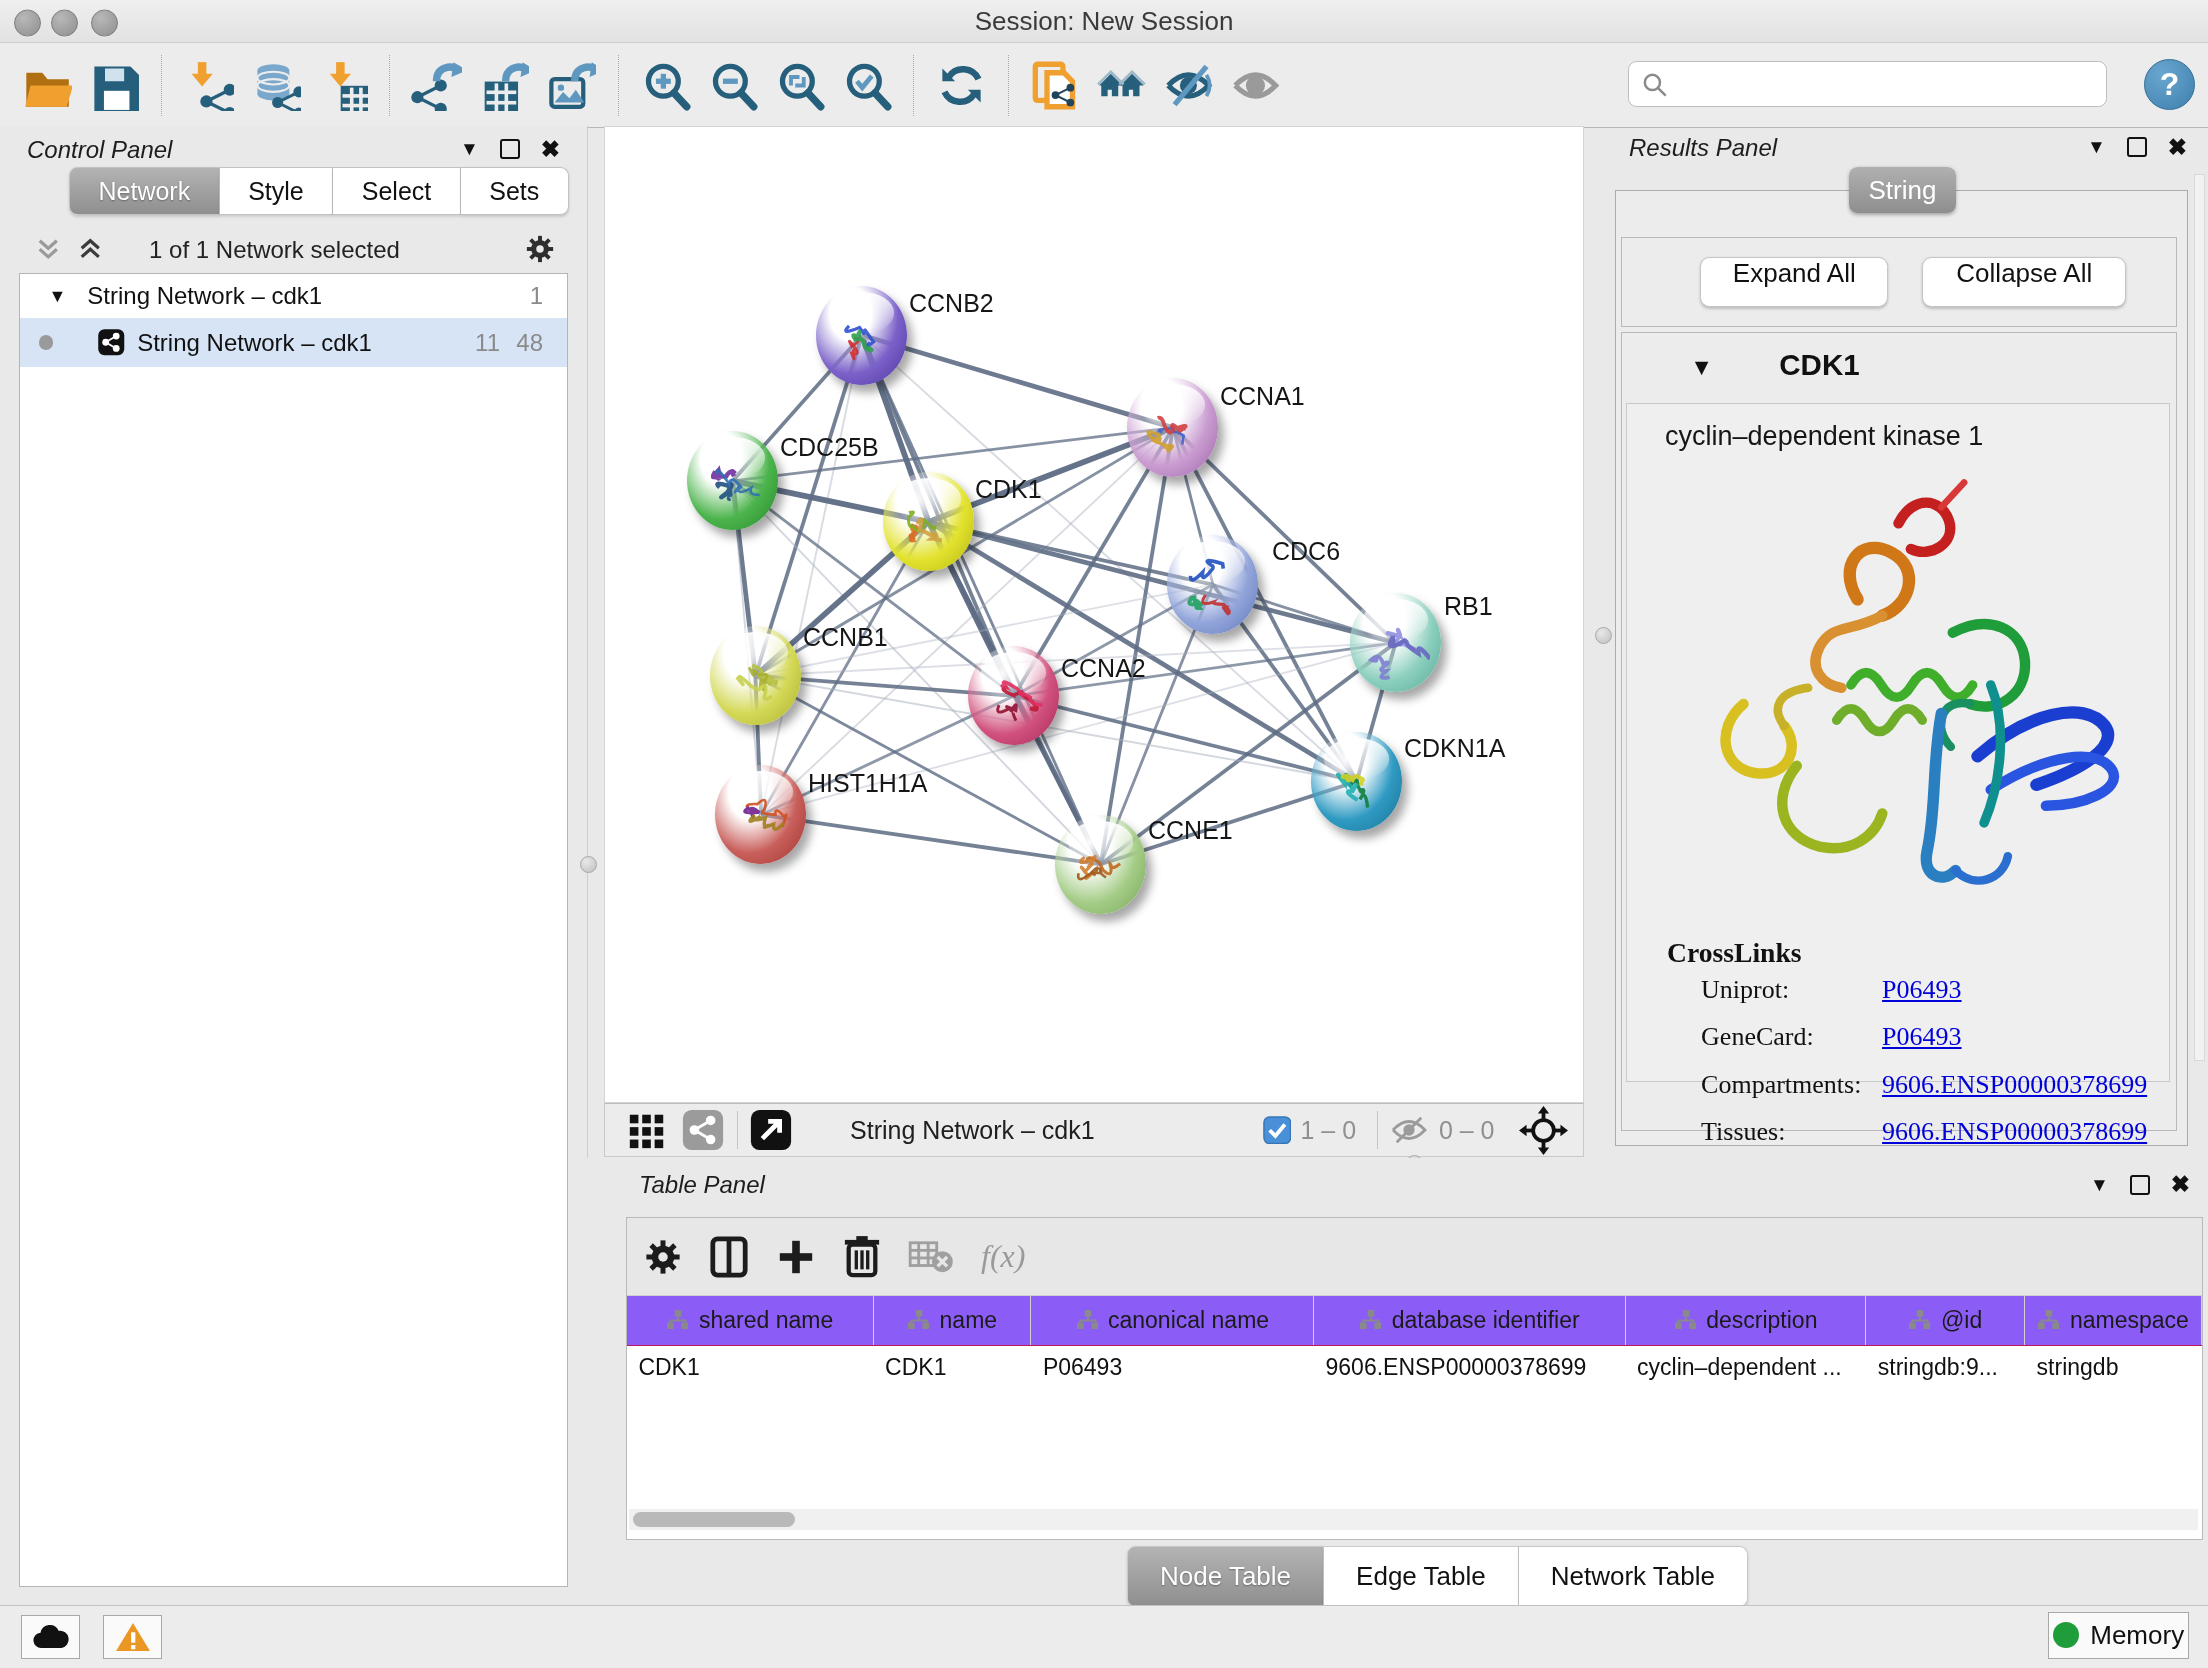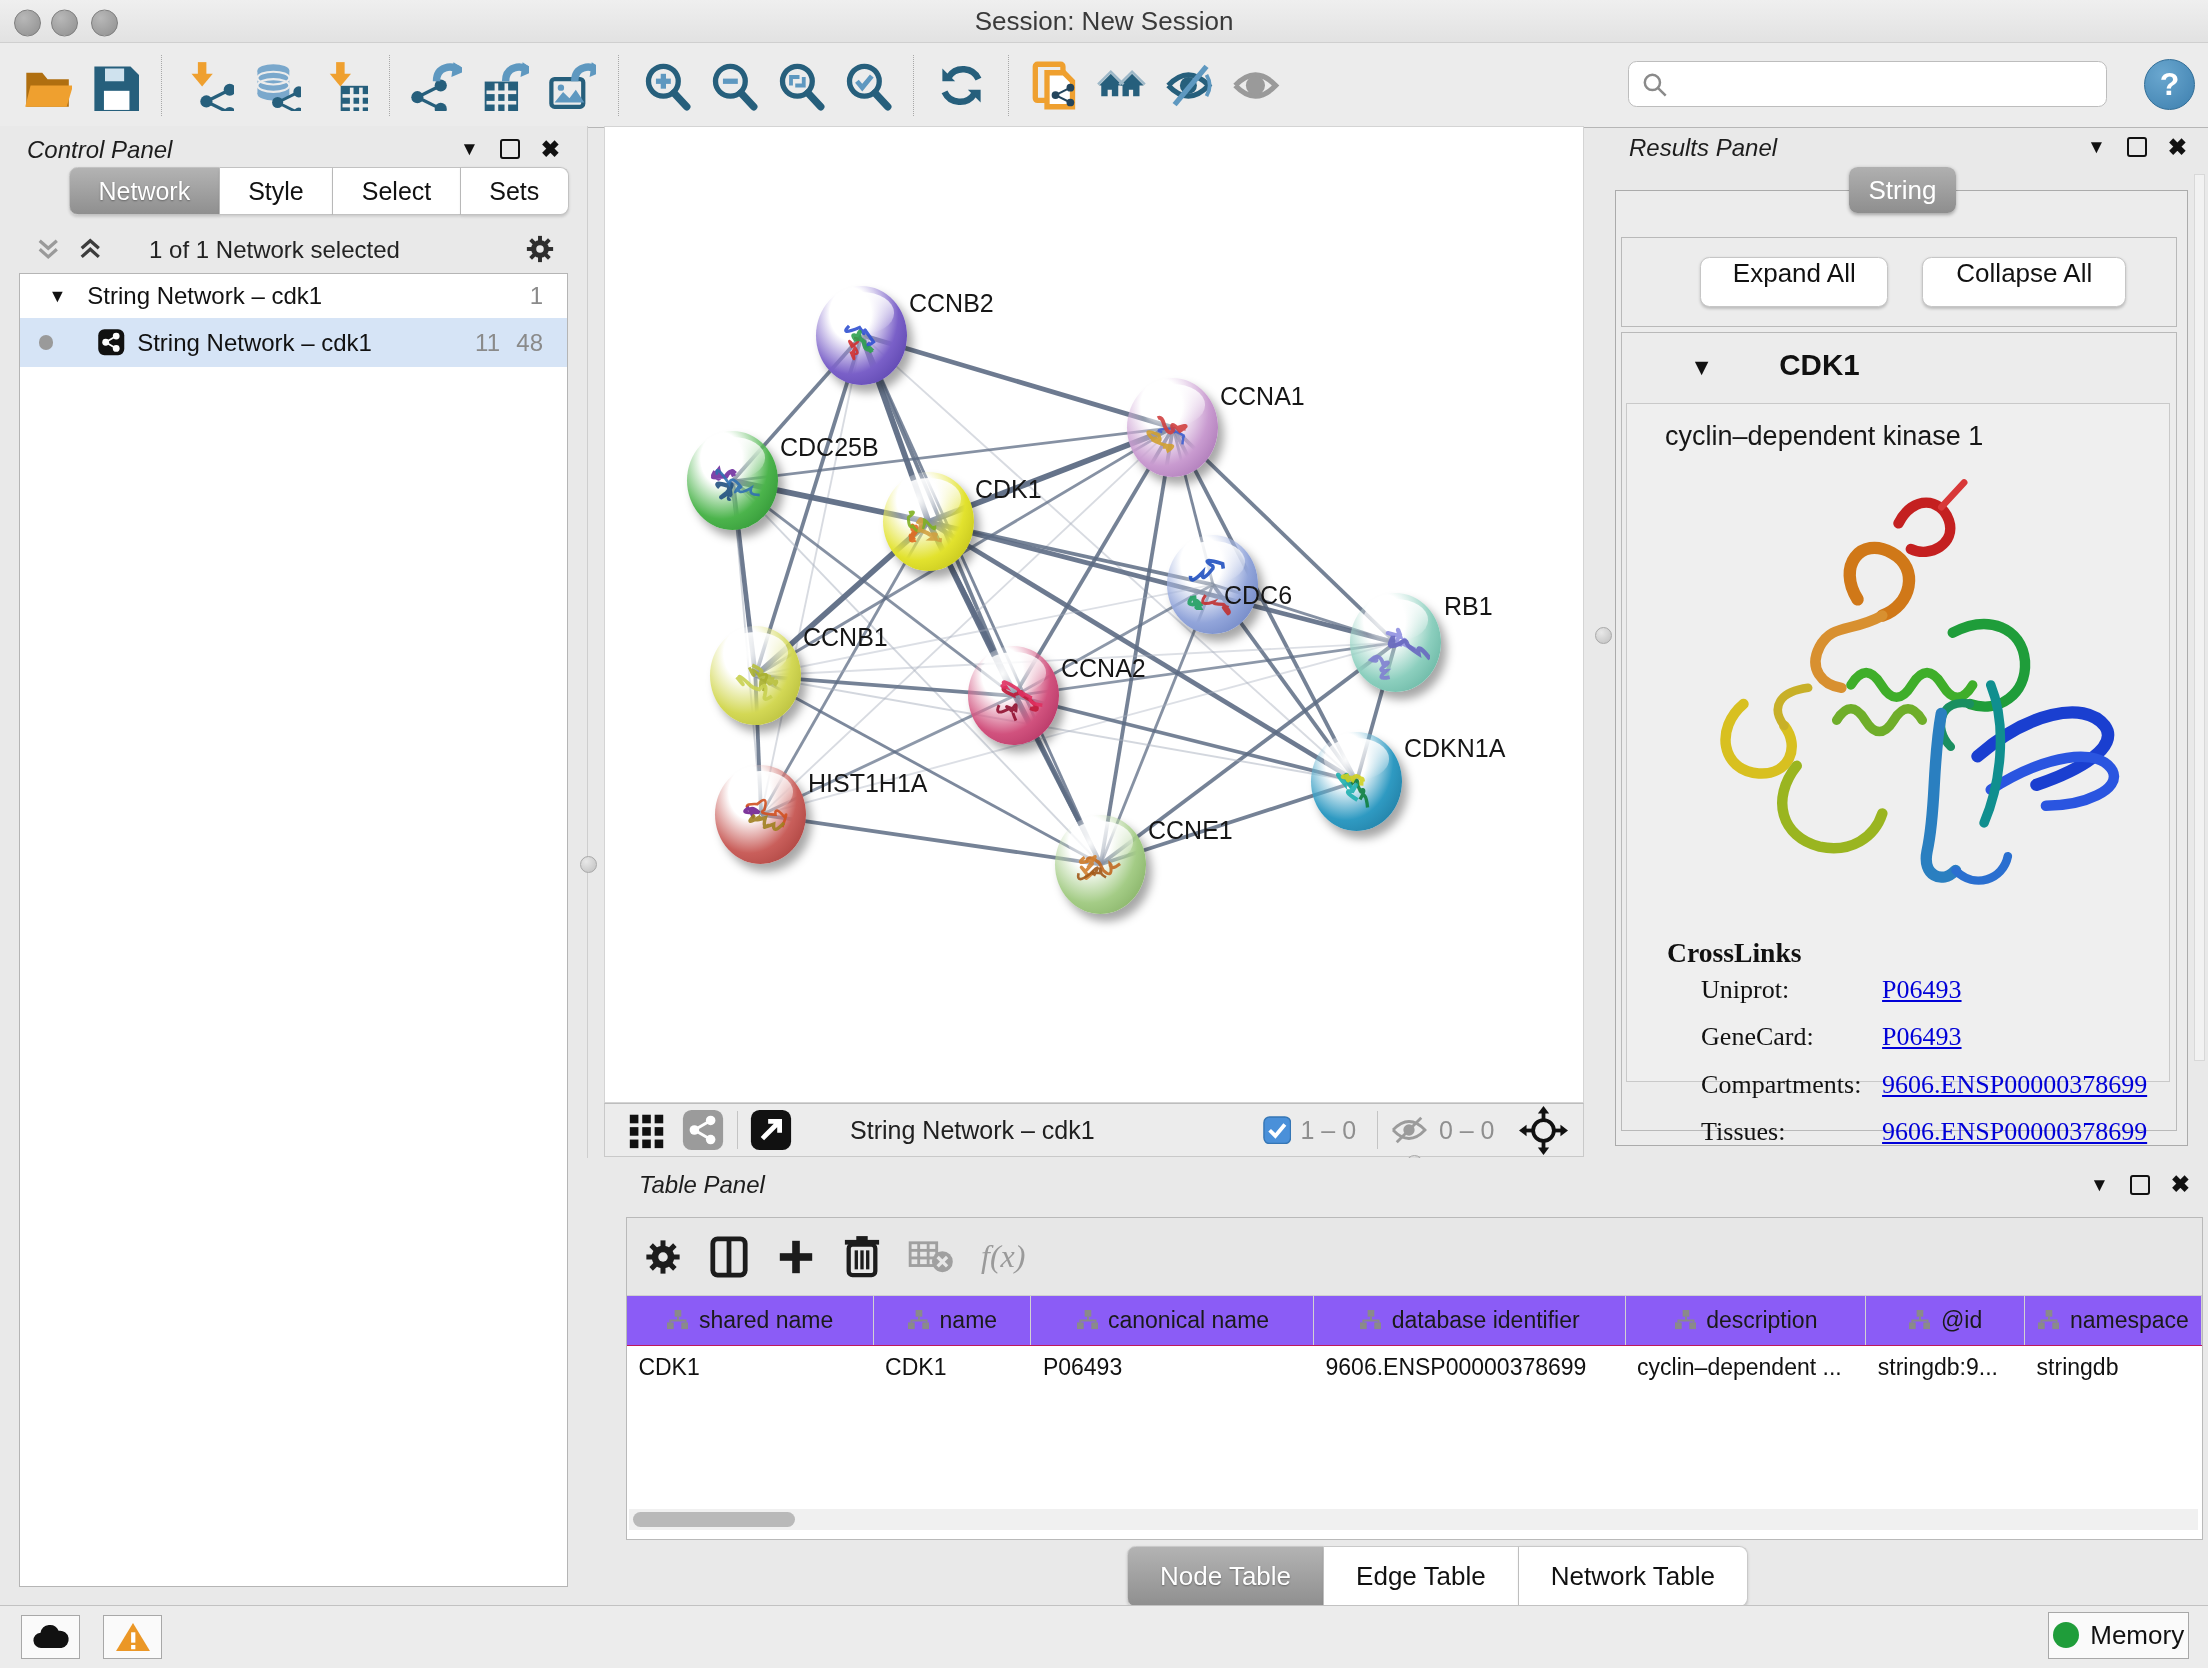--- a/index.html
+++ b/index.html
@@ -494,21 +494,21 @@
           </div>
           <span class="node-label" style="left: 370px; top: 348px;">CDK1</span>
           <div class="node" style="left: 562px; top: 408px; background: radial-gradient(at 38% 28%, rgba(255, 255, 255, 0.95), rgba(255, 255, 255, 0.25) 26%, rgb(146, 165, 218) 60%, rgb(92, 116, 184) 100%);">
             <div class="gloss"></div>
     <svg viewBox="0 0 64 64">
               <path d="M13.988168724279834 37.729659636488336 q1.3 11.1 0.2 2.1 q0.8 1.5 -2.9 0.5 q-6.7 8.7 7.9 5.1 q-6.3 -6.7 0.4 4.6 q-8.0 0.3 2.4 -4.0" fill="none" stroke="#20a060" stroke-width="3.9410836762688612" stroke-opacity="0.9"></path>
               <path d="M10.419152949245541 18.460005144032923 q-0.7 9.3 11.9 -3.6 q-1.9 11.7 9.9 -3.6 q0.9 -2.5 -1.7 -3.3 q-11.3 -8.0 11.3 -1.3 q0.5 3.9 0.7 4.7" fill="none" stroke="#2050c0" stroke-width="3.576980452674897" stroke-opacity="0.9"></path>
               <path d="M25.17832647462277 37.301204561042525 q-8.4 11.9 7.8 6.7 q-1.7 2.1 9.7 2.5 q8.3 7.8 4.5 9.1 q-9.5 -11.1 0.4 -2.6 q-2.3 -5.2 -0.3 -3.4" fill="none" stroke="#c03030" stroke-width="3.132115912208505" stroke-opacity="0.9"></path>
             </svg>
           </div>
-          <span class="node-label" style="left: 619px; top: 410px; margin-top: 44px;">CDC6</span>
+          <span class="node-label" style="left: 667px; top: 410px;">CDC6</span>
           <div class="node" style="left: 745px; top: 466px; background: radial-gradient(at 38% 28%, rgba(255, 255, 255, 0.95), rgba(255, 255, 255, 0.25) 26%, rgb(140, 207, 190) 60%, rgb(85, 168, 148) 100%);">
             <div class="gloss"></div>
     <svg viewBox="0 0 64 64">
               <path d="M11.337019890260631 39.81052812071331 q5.3 7.7 -3.2 4.0 q8.4 -7.4 11.7 4.0 q7.9 -3.3 2.5 1.3 q-9.0 6.2 0.2 5.7 q-10.6 9.5 3.7 6.0" fill="none" stroke="#8080d0" stroke-width="3.781935871056241" stroke-opacity="0.9"></path>
               <path d="M28.081790123456788 18.6954518175583 q-10.4 -2.8 8.4 2.2 q-4.1 -11.9 -0.3 -1.7 q-5.6 8.4 0.8 9.5 q5.2 -8.2 4.4 -0.5 q-8.4 -3.3 9.8 5.8" fill="none" stroke="#9090e0" stroke-width="4.177606310013717" stroke-opacity="0.9"></path>
               <path d="M29.38931755829904 20.336291152263374 q0.6 11.9 -2.1 5.6 q-3.6 7.8 8.7 2.3 q6.0 -5.9 7.5 0.4 q-0.2 1.6 10.9 8.9 q-2.1 -11.6 11.4 5.4" fill="none" stroke="#6868c0" stroke-width="4.375231481481482" stroke-opacity="0.9"></path>
             </svg>
           </div>
           <span class="node-label" style="left: 839px; top: 465px;">RB1</span>
           <div class="node" style="left: 105px; top: 499px; background: radial-gradient(at 38% 28%, rgba(255, 255, 255, 0.95), rgba(255, 255, 255, 0.25) 26%, rgb(211, 216, 85) 60%, rgb(168, 174, 46) 100%);">

